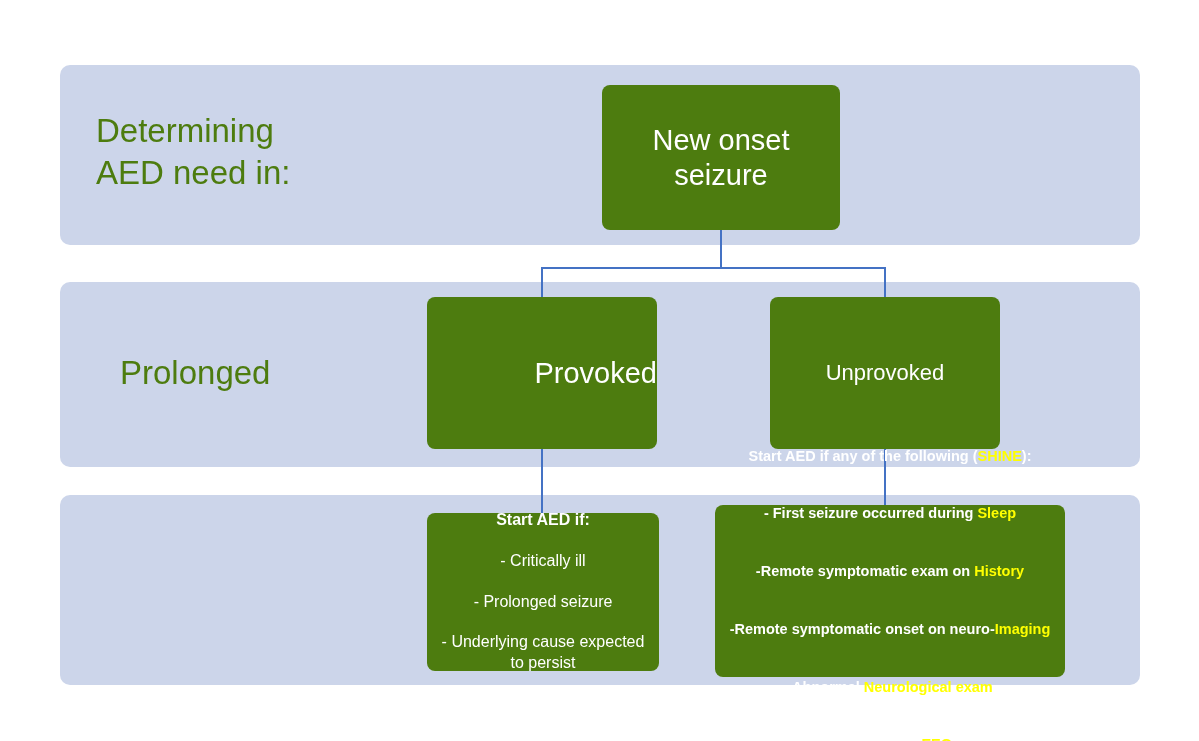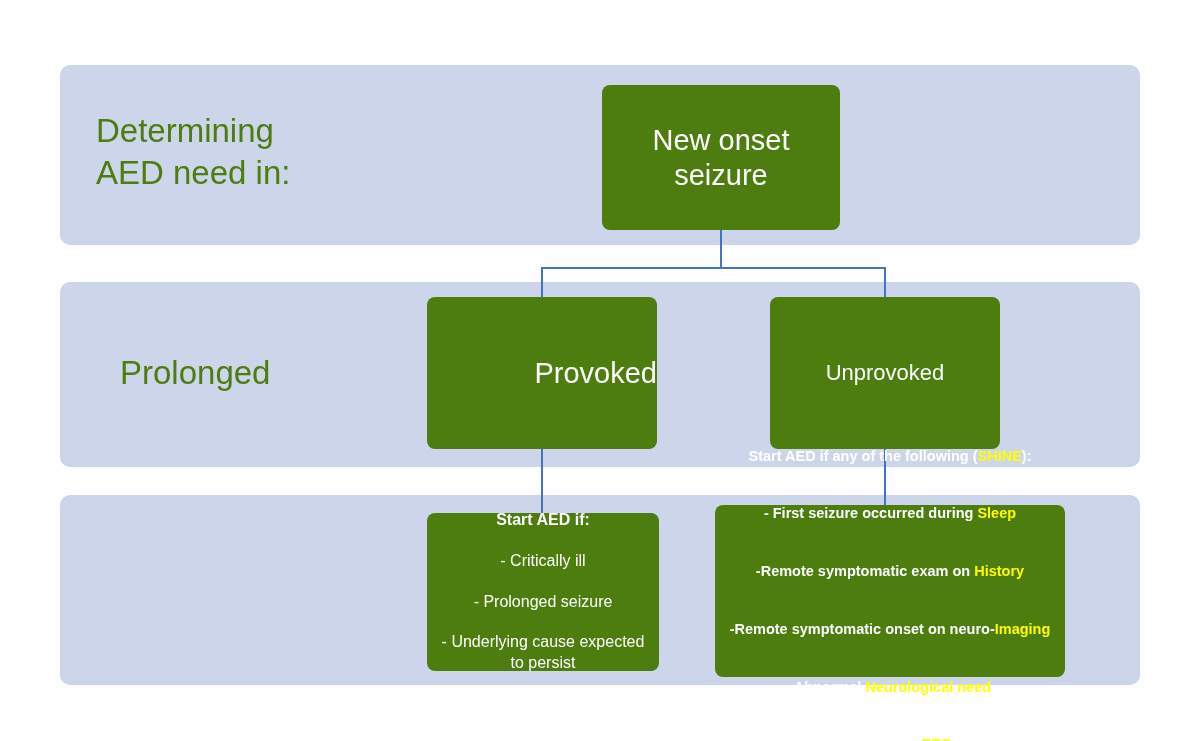--- a/index.html
+++ b/index.html
@@ -170,21 +170,21 @@
       <div class="detail-line bold">
         <span>- First seizure occurred during </span><span class="hl">Sleep</span><span></span>
       </div>
       <div class="detail-line bold">
         <span>-Remote symptomatic exam on </span><span class="hl">History</span><span></span>
       </div>
       <div class="detail-line bold">
         <span>-Remote symptomatic onset on neuro-</span><span class="hl">Imaging</span><span></span>
       </div>
       <div class="detail-line bold">
-        <span>-Abnormal </span><span class="hl">Neurological need</span><span></span>
+        <span>-Abnormal </span><span class="hl">Neurological exam</span><span></span>
       </div>
       <div class="detail-line bold">
         <span>-Epileptiform </span><span class="hl">EEG</span><span></span>
       </div>
     </div>
   </div>
 
 </div>
 
 </body></html>

